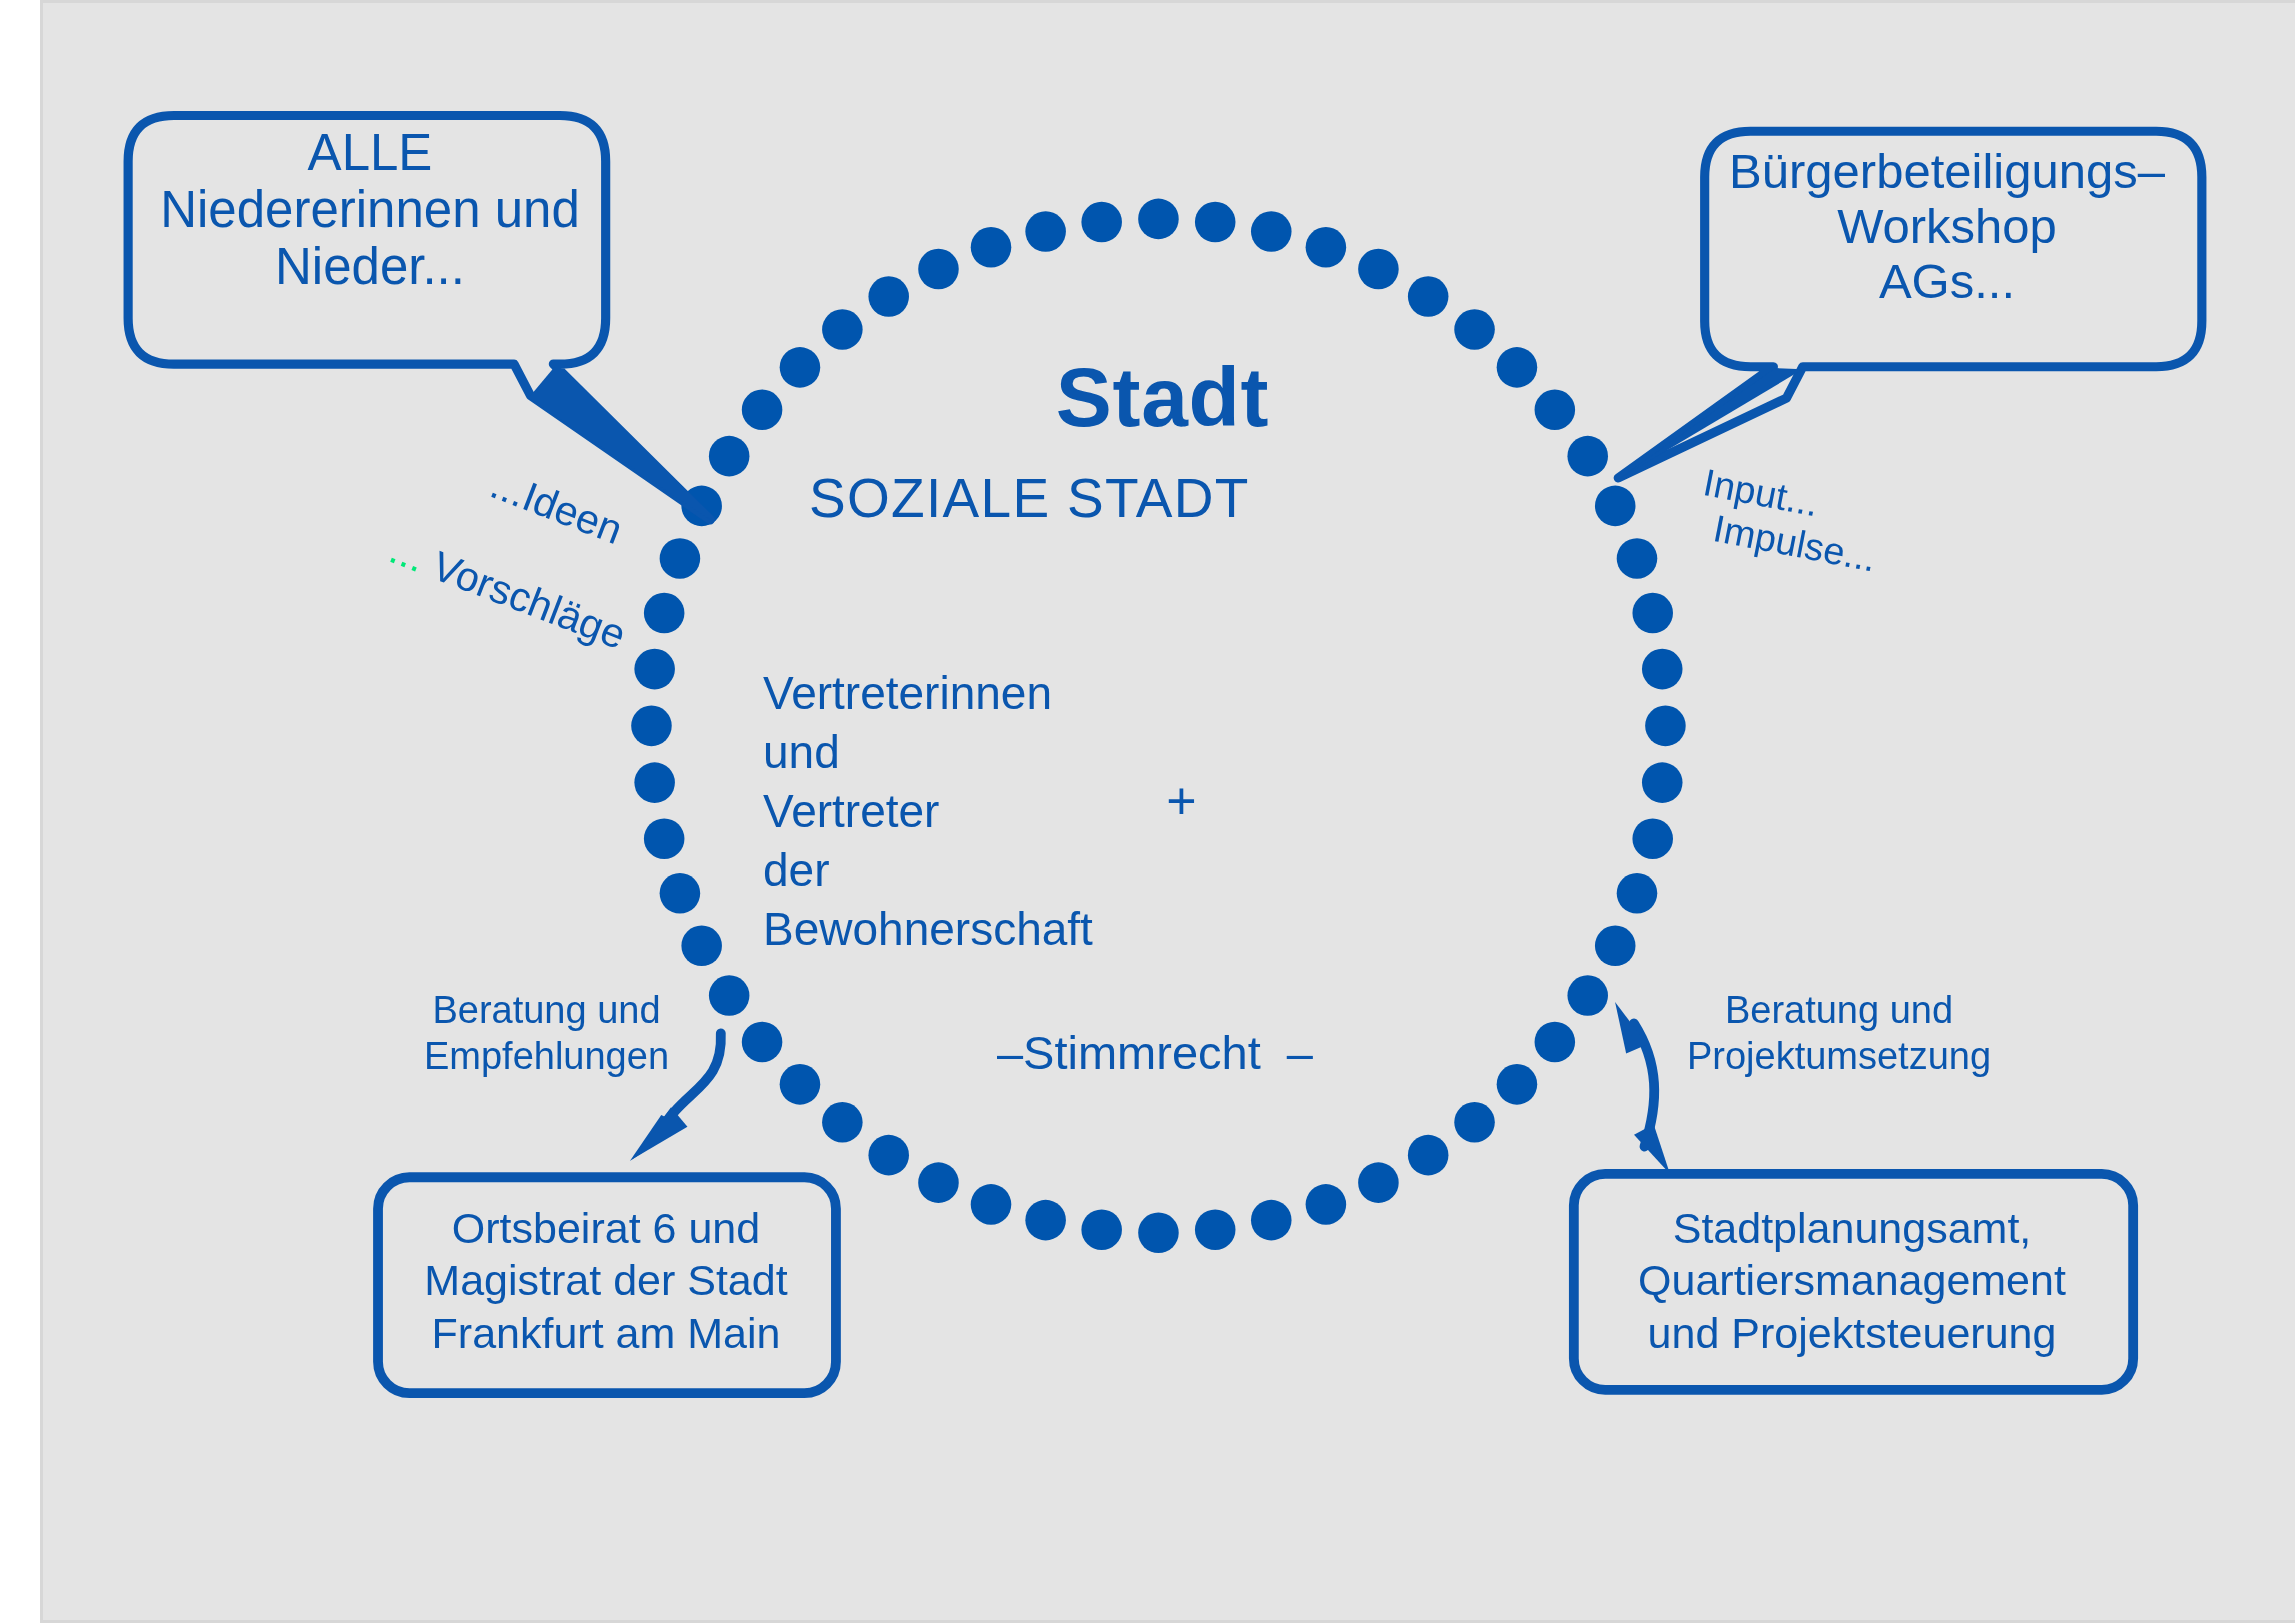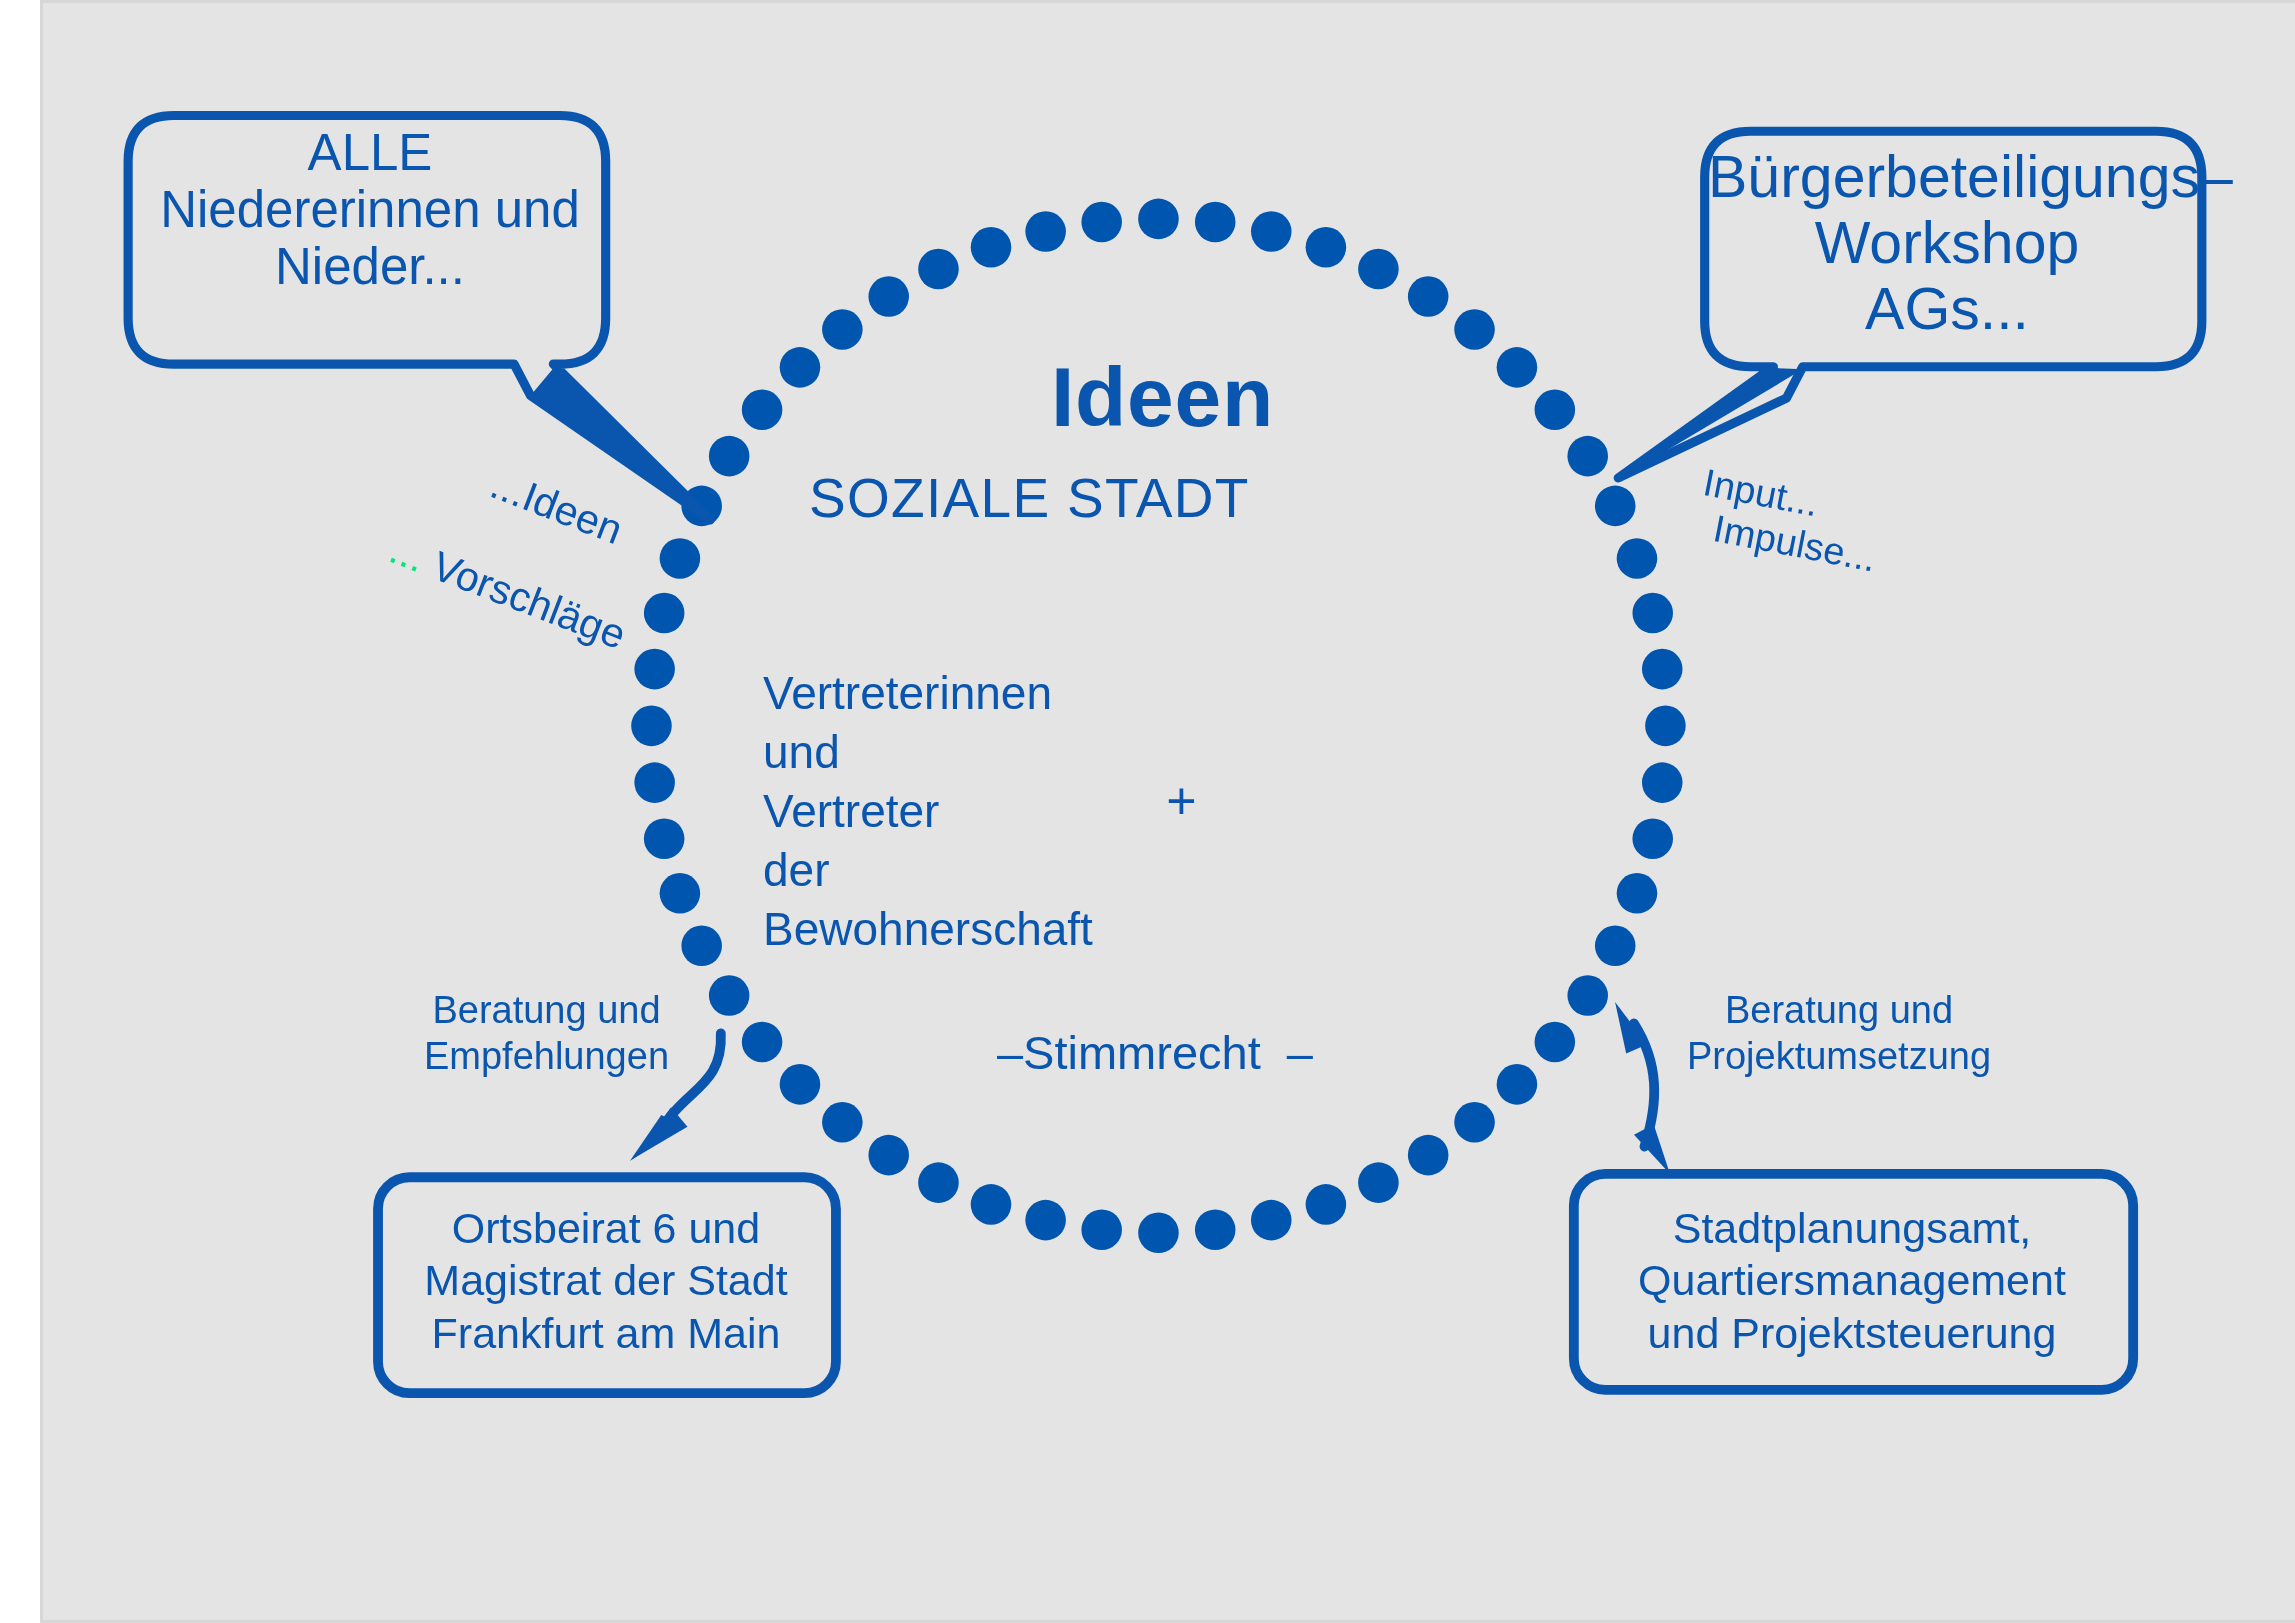--- a/index.html
+++ b/index.html
@@ -12,21 +12,21 @@
     border:3.9px solid #d7d7d7;
     overflow:hidden;
     margin-left:40px;
   }
   #svgroot{position:absolute;left:0;top:0;width:2295px;height:1623px;}
 
   .htmltext{position:absolute;color:#0a56ae;line-height:1.12;white-space:pre;}
 
   
   .bub-l{left:85px;top:121px;width:484px;font-size:51px;text-align:center;}
-  .bub-r{left:1665px;top:141px;width:478px;font-size:59px;text-align:center;}
+  .bub-r{left:1665px;top:141px;width:478px;font-size:49px;text-align:center;}
 
   
   .t-beirat{left:766px;top:347px;width:707px;font-size:84px;font-weight:bold;text-align:center;letter-spacing:0.7px;}
   .t-sozial{left:766px;top:465px;width:707px;font-size:55px;text-align:left;letter-spacing:1.3px;}
   .t-nied{left:766px;top:537px;width:707px;font-size:55px;text-align:center;}
 
   .col-left{left:720px;top:661px;width:419px;font-size:46px;text-align:left;line-height:1.28;}
   .col-right{left:1171px;top:661px;width:419px;font-size:46px;text-align:center;line-height:1.28;}
   .t-plus{left:1060px;top:769px;width:157px;font-size:52px;text-align:center;}
   .t-stimm{left:883px;top:1024px;width:458px;font-size:47px;text-align:center;}
@@ -145,21 +145,21 @@
   </svg>
 
   <div class="htmltext bub-l">ALLE
 Niedererinnen und
 Nieder...</div>
 
   <div class="htmltext bub-r">Bürgerbeteiligungs–
 Workshop
 AGs...</div>
 
-  <div class="htmltext t-beirat">Ideen</div>
+  <div class="htmltext t-beirat">Stadt</div>
   <div class="htmltext t-sozial">SOZIALE STADT</div>
 
   <div class="htmltext col-left">Vertreterinnen
 und
 Vertreter
 der
 Bewohnerschaft</div>
   <div class="htmltext t-plus">+</div>
   <div class="htmltext t-stimm">–Stimmrecht  –</div>
 

